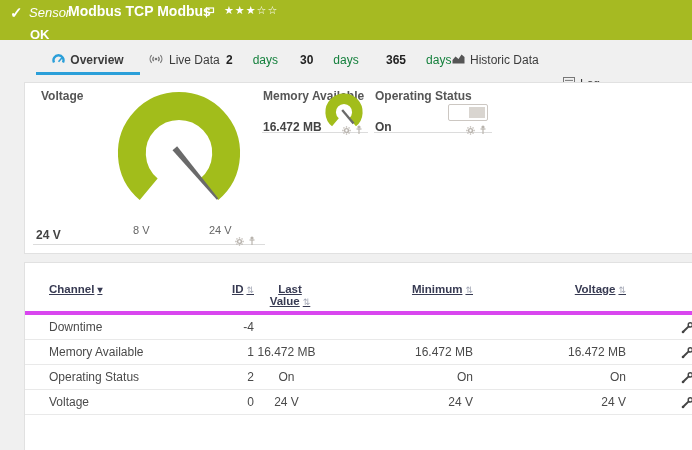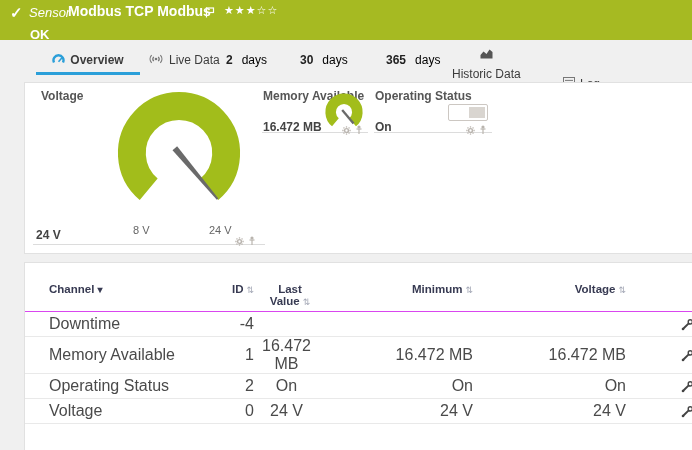--- a/index.html
+++ b/index.html
@@ -12,25 +12,25 @@
   .topbar .kind{position:absolute;left:29px;top:5px;color:#fff;font-size:13px;font-style:italic;}
   .topbar .title{position:absolute;left:68px;top:3px;color:#fff;font-size:14px;font-weight:bold;}
   .topbar .flag{position:absolute;left:205px;top:4px;}
   .topbar .stars{position:absolute;left:224px;top:4px;color:#fff;font-size:11px;letter-spacing:1px;}
   .topbar .ok{position:absolute;left:30px;top:27px;color:#fff;font-size:13px;font-weight:bold;}
 
   
   .tabs{position:absolute;left:0;top:48px;width:692px;height:27px;}
   .tab{position:absolute;top:0;height:24px;display:flex;align-items:center;gap:5px;
        font-size:12px;color:#3c3c3c;cursor:pointer;white-space:nowrap;}
-  .tab .muted{color:#000000;margin-left:4px;}
+  .tab .muted{color:#15803d;margin-left:15px;}
   .tab b{color:#222;}
   .tab.active{left:36px;width:104px;justify-content:center;border-bottom:3px solid #2b9fd9;font-weight:bold;}
   .t2{left:148px;} .t3{left:226px;} .t4{left:300px;} .t5{left:386px;}
-  .t6{left:452px;flex-direction:column;} .t7{left:563px;margin-top:24px;} .t8{left:626px;}
+  .t6{left:452px;} .t7{left:563px;margin-top:24px;} .t8{left:626px;}
 
   
   .panel{position:absolute;left:24px;background:#fff;border:1px solid #e1e1e1;}
   .panel-gauges{top:82px;width:668px;height:170px;}
   .panel-table{top:262px;width:668px;height:200px;border-bottom:none;}
 
   
   .gtitle{position:absolute;font-size:12px;font-weight:bold;color:#565656;}
   .gvalue{position:absolute;font-size:12px;font-weight:bold;color:#444;}
   .gline{position:absolute;height:1px;background:#dcdcdc;}
@@ -55,22 +55,22 @@
   .o-toggle{position:absolute;left:423px;top:21px;width:38px;height:15px;background:#fff;
             border:1px solid #ccc7c2;border-radius:2px;}
   .o-toggle .knob{position:absolute;right:2px;top:2px;bottom:2px;width:16px;background:#d9d5d0;}
   .o-value{left:350px;top:37px;}
   .o-line{left:349px;top:49px;width:118px;}
   .o-icons{left:441px;top:38px;}
 
   
   .panel-table table{position:absolute;left:0;top:14px;border-collapse:collapse;table-layout:fixed;width:652px;}
   th{font-size:11.5px;font-weight:bold;color:#373a52;vertical-align:top;padding:6px 0 4px 0;
-     border-bottom:1px solid #d946ef;text-align:right;}
-  td{font-size:16px;color:#4a4a4a;height:24px;padding:0;border-bottom:1px solid #e9e9e9;text-align:right;margin-left:36px;}
+     border-bottom:4px solid #d946ef;text-align:right;text-decoration:underline;}
+  td{font-size:12px;color:#4a4a4a;height:24px;padding:0;border-bottom:1px solid #e9e9e9;text-align:right;margin-left:36px;}
   .c-ch{width:170px;text-align:left;padding-left:24px;}
   .c-id{width:35px;} .c-last{width:72px;text-align:center;} .c-min{width:147px;} .c-max{width:153px;}
   .c-act{width:75px;text-align:left;padding-left:54px;}
   td.c-last{padding-right:7px;}
   .sort{color:#a3a7b5;font-size:9px;margin-left:3px;font-weight:normal;}
   .caret{color:#373a52;font-size:10px;margin-left:3px;}
   tr.row{cursor:pointer;}
   .wrench{display:inline-block;margin-top:5px;}
 </style>
 </head>

